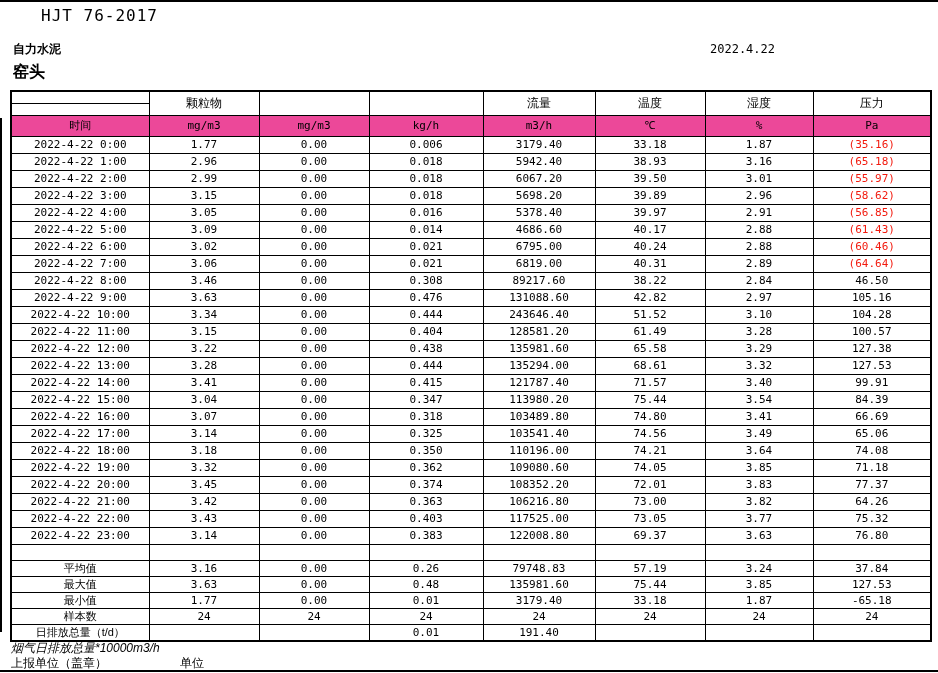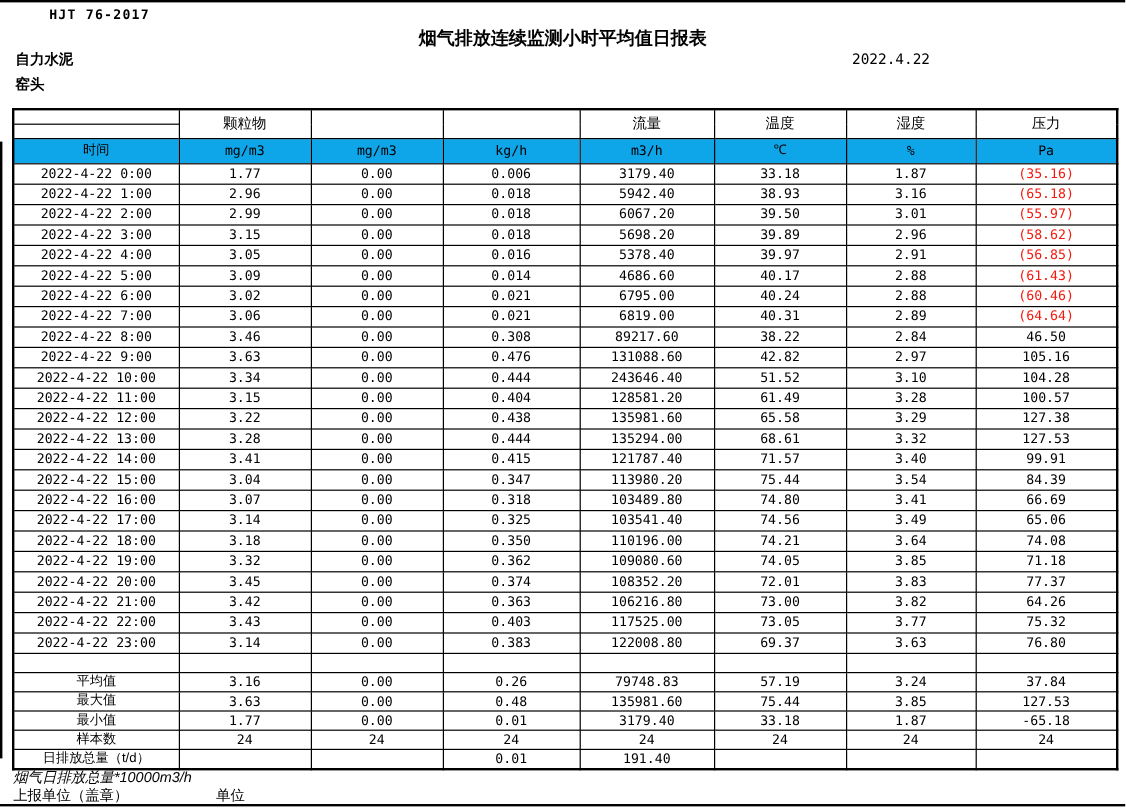--- a/index.html
+++ b/index.html
@@ -2,56 +2,55 @@
 <html><head>
 <meta charset="utf-8">
 <style>
   html,body{margin:0;padding:0;background:#fff;}
   .page{position:relative;width:938px;height:673px;background:#ffffff;
         font-family:"Liberation Sans",sans-serif;color:#000;overflow:hidden;}
   .edge{position:absolute;background:#000;}
   .edge-top{left:0;top:0;width:938px;height:2px;}
   .edge-bottom{left:0;top:670px;width:938px;height:2px;}
   .edge-left{left:0;top:118px;width:2px;height:514px;}
-  .hjt{position:absolute;left:14px;top:6px;font-size:11px;font-weight:bold;
+  .hjt{position:absolute;left:14px;top:6px;font-size:16px;font-weight:normal;
        font-family:"DejaVu Sans Mono",monospace;letter-spacing:1px;padding-left:27px;}
   .title{position:absolute;left:0;top:23px;width:100%;text-align:center;
          font-size:15px;font-weight:bold;}
   .company{position:absolute;left:13px;top:41px;font-size:12px;font-weight:bold;}
-  .station{position:absolute;left:13px;top:62px;font-size:12px;font-weight:bold;}
+  .station{position:absolute;left:13px;top:62px;font-size:16px;font-weight:bold;}
   .date{position:absolute;left:710px;top:42px;font-size:12px;
         font-family:"DejaVu Sans Mono",monospace;}
   table.report{position:absolute;left:10px;top:90px;width:920px;
         border-collapse:collapse;table-layout:fixed;border:2px solid #000;padding-left:31px;}
   table.report td{border:1px solid #000;text-align:center;vertical-align:middle;
         padding:0;font-size:11px;line-height:1.05;white-space:nowrap;overflow:hidden;}
   tr.hr td{height:11px;}
   tr.hr td.ghead{font-size:12px;}
-  tr.units td{background:#0ea5e9;height:20px;}
+  tr.units td{background:#ec4899;height:20px;}
   .mono{font-family:"DejaVu Sans Mono",monospace;}
   #hour-rows td{height:16px;}
   tr.spacer td{height:15px;}
   #summary-rows td{height:15px;}
   td.num{font-family:"DejaVu Sans Mono",monospace;}
   td.neg{color:#f21a0e;}
   td.slabel{font-size:11px;}
   .foot1{position:absolute;left:11px;top:640px;font-size:12px;font-style:italic;}
   .foot2{position:absolute;left:11px;top:655px;font-size:12px;}
   .foot3{position:absolute;left:180px;top:655px;font-size:12px;}
 </style>
 </head>
 <body>
 
 <div class="page">
   <div class="edge edge-top"></div>
   <div class="edge edge-left"></div>
   <div class="edge edge-bottom"></div>
 
   <div class="hjt">HJT 76-2017</div>
-  <div class="title">烟气排放连续监测小时平均值日报表</div>
   <div class="company">自力水泥</div>
   <div class="station">窑头</div>
   <div class="date">2022.4.22</div>
 
   <table class="report">
     <colgroup>
       <col style="width:138px">
         <col style="width:110px">
         <col style="width:110px">
       <col style="width:114px">

